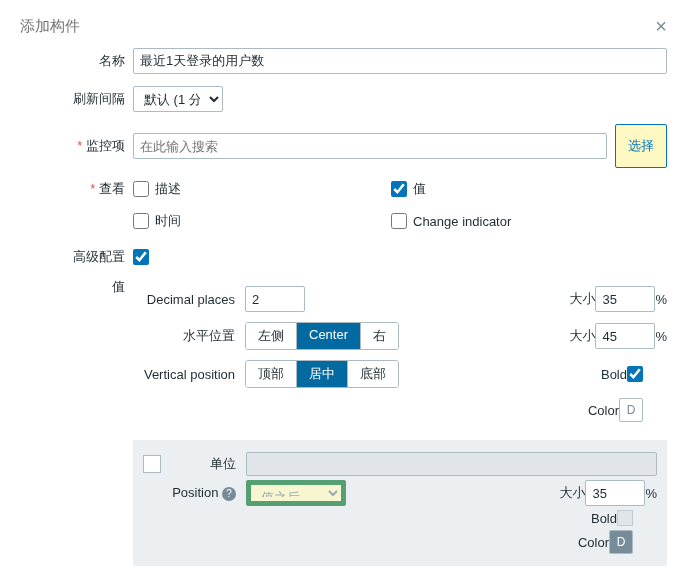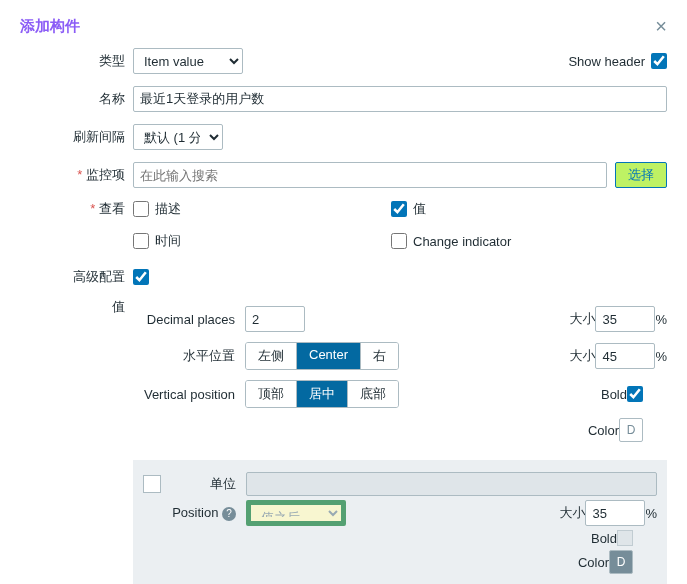--- a/index.html
+++ b/index.html
@@ -1,32 +1,32 @@
 <!DOCTYPE html>
 <html><head>
 <meta charset="utf-8">
 <style>
 *{box-sizing:border-box;margin:0;padding:0;font-family:Arial,"Microsoft YaHei",sans-serif}
 body{background:#fff;font-size:13px;color:#1f2c33;width:687px}
 .modal{padding:0 20px 20px 20px}
 .header{padding:15px 0 10px 0;display:flex;justify-content:space-between;align-items:center}
-.header h3{font-size:15px;color:#8b5cf6;font-weight:bold}
+.header h3{font-size:15px;color:#737373;font-weight:normal}
 .close-x{color:#768d99;font-size:20px;cursor:pointer}
 .form-row{display:flex;align-items:center;margin-bottom:12px;gap:8px}
 .label-col{width:105px;text-align:right;color:#1f2c33;flex-shrink:0}
 .req::before{content:"* ";color:#d9534f}
 .field-col{flex:1;display:flex;align-items:center;gap:8px}
 select,input[type=text]{border:1px solid #acbbc2;border-radius:2px;padding:4px 6px;font-size:13px;color:#1f2c33;background:#fff}
 select{height:26px}
 input[type=text]{height:26px}
 input[type=checkbox]{width:16px;height:16px;border:1px solid #acbbc2;cursor:pointer}
 input[type=checkbox]:checked{accent-color:#0275b8}
 .show-header{margin-left:auto;display:flex;align-items:center;gap:6px;color:#1f2c33}
 .wide{flex:1}
-.btn{border:1px solid #0275b8;background:#bef264;color:#0275b8;padding:0 12px;border-radius:2px;cursor:pointer;font-size:13px;height:26px}
+.btn{border:1px solid #0275b8;background:#fef9c3;color:#0275b8;padding:0 12px;border-radius:2px;cursor:pointer;font-size:13px;height:44px}
 .btn-group{display:inline-flex;border:1px solid #acbbc2;border-radius:3px;overflow:hidden}
 .btn-group .seg{padding:4px 12px;background:#fff;cursor:pointer;border-right:1px solid #acbbc2;font-size:13px}
 .btn-group .seg:last-child{border-right:none}
 .btn-group .seg.active{background:#0369a1;color:#fff}
 .sub-group{display:flex;align-items:center;margin-bottom:10px}
 .sub-label{width:112px;text-align:right;padding-right:10px;color:#1f2c33;font-size:13px}
 .value-block{padding:8px 0}
 .right-params{display:flex;align-items:center;margin-left:auto}
 .size-input{width:60px}
 .pct{color:#1f2c33}
@@ -47,30 +47,20 @@
 </style>
 </head>
 <body>
 
 <div class="modal">
   <div class="header">
     <h3>添加构件</h3>
     <span class="close-x">×</span>
   </div>
 
-  <div class="form-row">
-    <div class="label-col">类型</div>
-    <div class="field-col">
-      <select style="width:110px"><option>Item value</option></select>
-      <div class="show-header">
-        <span>Show header</span>
-        <input type="checkbox" checked="" style="">
-      </div>
-    </div>
-  </div>
 
   <div class="form-row">
     <div class="label-col">名称</div>
     <div class="field-col">
         <input type="text" class="wide" value="最近1天登录的用户数" style="">
       </div>
   </div>
 
   <div class="form-row">
     <div class="label-col">刷新间隔</div>

